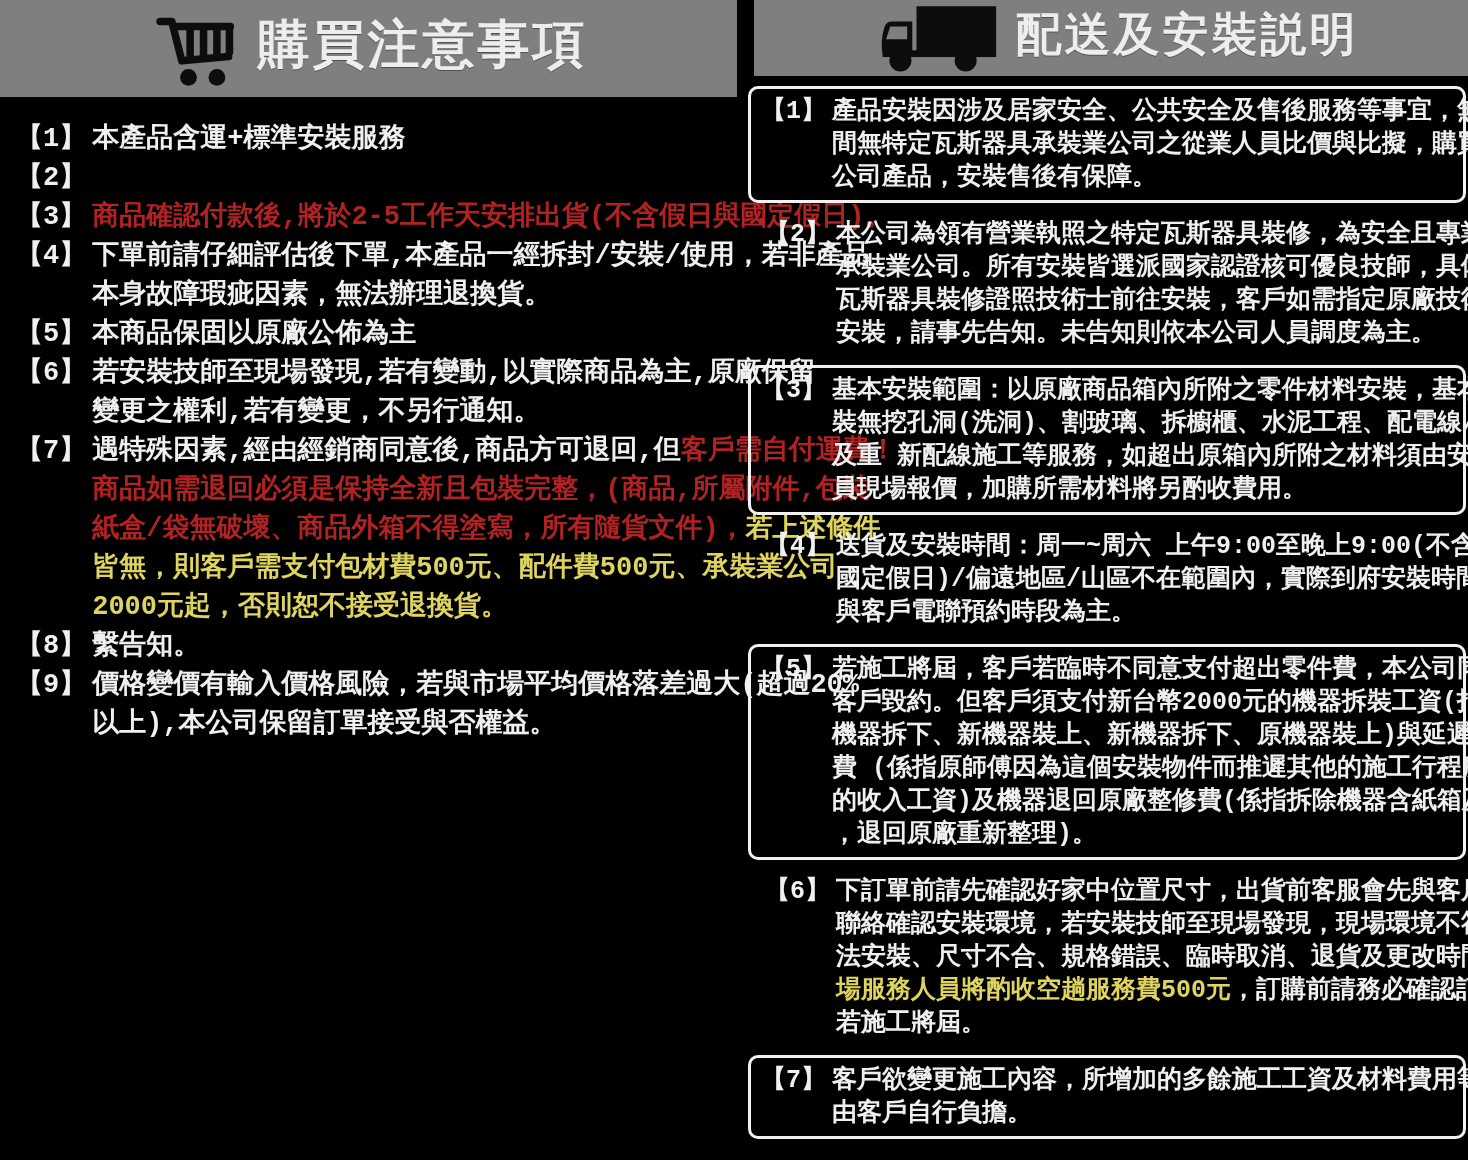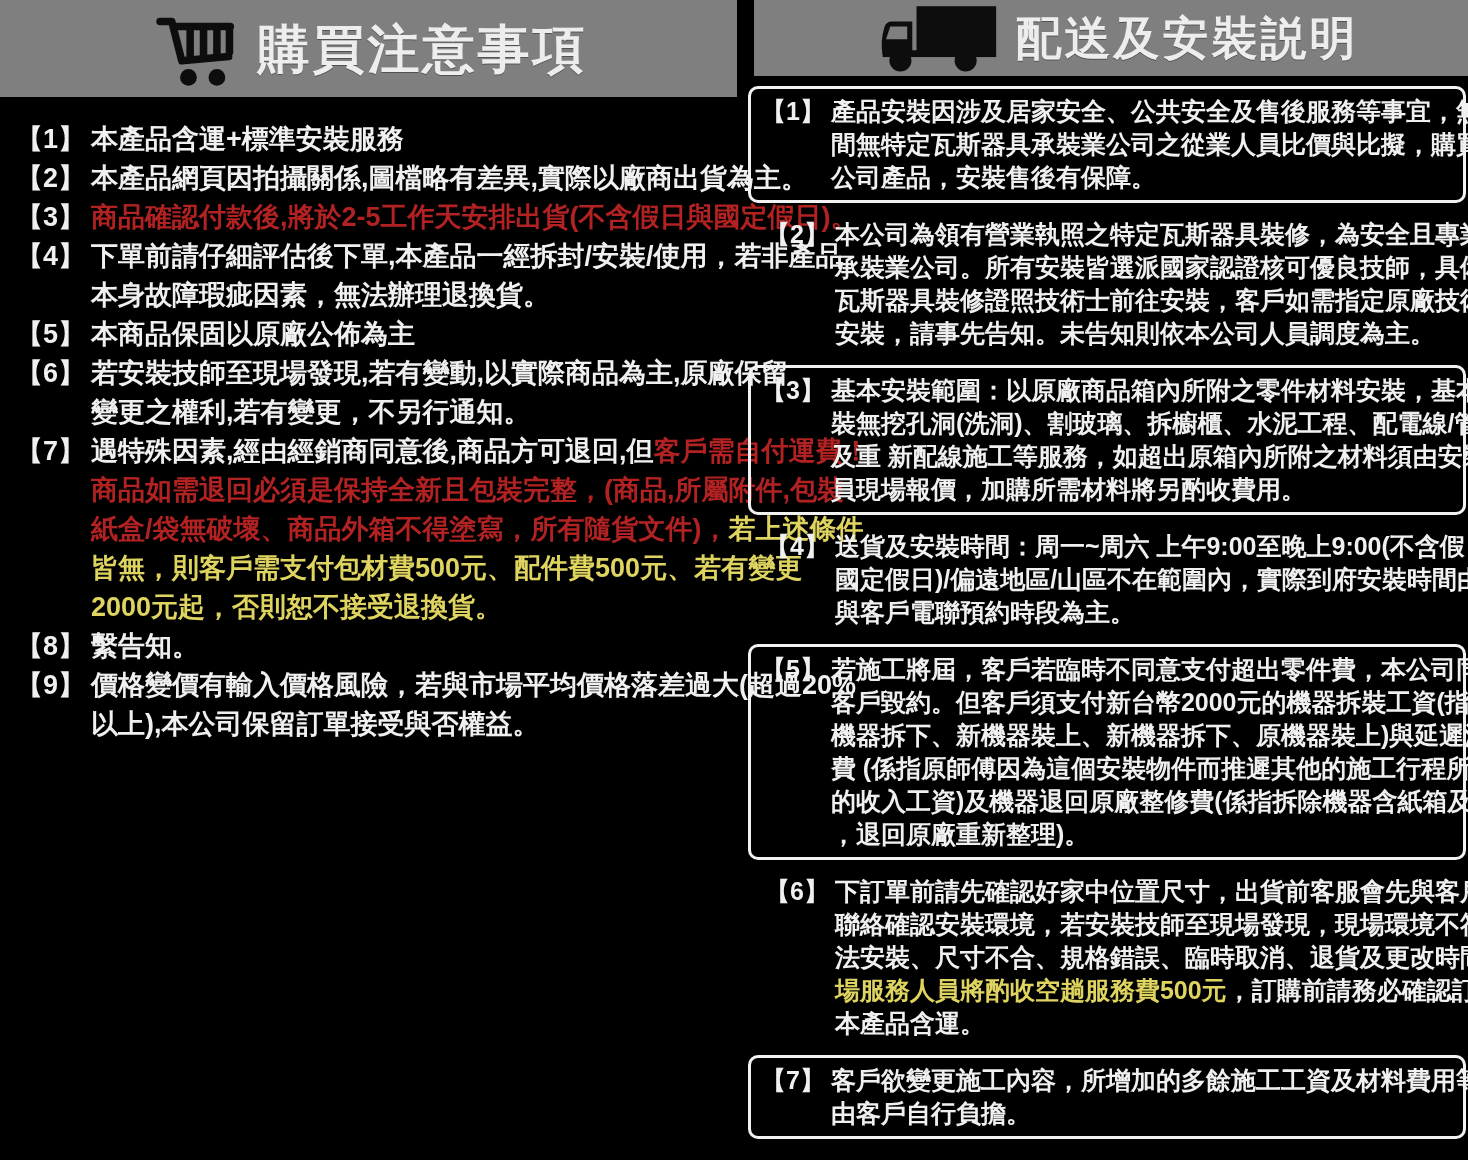--- a/index.html
+++ b/index.html
@@ -1,19 +1,19 @@
 <!DOCTYPE html>
 <html><head>
 <meta charset="utf-8">
 <style>
   html,body{margin:0;padding:0;background:#000;}
   .canvas{
     position:relative;width:1468px;height:1160px;overflow:hidden;
     background:var(--bg,#000);
-    font-family:Liberation Sans, sans-serif;font-weight:700;
+    font-family:Liberation Mono, monospace;font-weight:700;
   }
   
   .band{
     position:absolute;background:var(--band,#7f7f7f);
     display:flex;align-items:center;justify-content:center;gap:16px;
   }
   .band-left{left:0;top:8;width:737px;height:97px;}
   .band-right{left:754px;top:0;width:722px;height:76px;}
   .band-title{
     color:var(--title,#ededed);letter-spacing:3px;line-height:1;
@@ -66,23 +66,20 @@
     </div>
     <div class="list list-left" id="left-list">
         <div class="notice-item">
           <div class="item-num">【1】</div>
           <div class="item-body">
             <div class="item-line"><span class="c-white">本產品含運+標準安裝服務</span></div>
           </div>
         </div>
         <div class="notice-item">
           <div class="item-num">【2】</div>
-          <div class="item-body">
-            <div class="item-line"><span class="c-white">本產品網頁因拍攝關係,圖檔略有差異,實際以廠商出貨為主。</span></div>
-          </div>
         </div>
         <div class="notice-item">
           <div class="item-num">【3】</div>
           <div class="item-body">
             <div class="item-line"><span class="c-red">商品確認付款後,將於2-5工作天安排出貨(不含假日與國定假日)。</span></div>
           </div>
         </div>
         <div class="notice-item">
           <div class="item-num">【4】</div>
           <div class="item-body">
@@ -102,21 +99,21 @@
             <div class="item-line"><span class="c-white">若安裝技師至現場發現,若有變動,以實際商品為主,原廠保留</span></div>
             <div class="item-line"><span class="c-white">變更之權利,若有變更，不另行通知。</span></div>
           </div>
         </div>
         <div class="notice-item">
           <div class="item-num">【7】</div>
           <div class="item-body">
             <div class="item-line"><span class="c-white">遇特殊因素,經由經銷商同意後,商品方可退回,但</span><span class="c-red">客戶需自付運費！</span></div>
             <div class="item-line"><span class="c-red">商品如需退回必須是保持全新且包裝完整，(商品,所屬附件,包裝</span></div>
             <div class="item-line"><span class="c-red">紙盒/袋無破壞、商品外箱不得塗寫，所有隨貨文件)，</span><span class="c-yellow">若上述條件</span></div>
-            <div class="item-line"><span class="c-yellow">皆無，則客戶需支付包材費500元、配件費500元、若有變更</span></div>
+            <div class="item-line"><span class="c-yellow">皆無，則客戶需支付包材費500元、配件費500元、承裝業公司</span></div>
             <div class="item-line"><span class="c-yellow">2000元起，否則恕不接受退換貨。</span></div>
           </div>
         </div>
         <div class="notice-item">
           <div class="item-num">【8】</div>
           <div class="item-body">
             <div class="item-line"><span class="c-white">繫告知。</span></div>
           </div>
         </div>
         <div class="notice-item">
@@ -189,21 +186,21 @@
             <div class="item-line"><span class="c-white">，退回原廠重新整理)。</span></div>
           </div>
         </div>
         <div class="notice-item">
           <div class="item-num">【6】</div>
           <div class="item-body">
             <div class="item-line"><span class="c-white">下訂單前請先確認好家中位置尺寸，出貨前客服會先與客戶電話</span></div>
             <div class="item-line"><span class="c-white">聯絡確認安裝環境，若安裝技師至現場發現，現場環境不符，無</span></div>
             <div class="item-line"><span class="c-white">法安裝、尺寸不合、規格錯誤、臨時取消、退貨及更改時間，</span></div>
             <div class="item-line"><span class="c-yellow">場服務人員將酌收空趟服務費500元</span><span class="c-white">，訂購前請務必確認訂購商</span></div>
-            <div class="item-line"><span class="c-white">本產品含運。</span></div>
+            <div class="item-line"><span class="c-white">若施工將屆。</span></div>
           </div>
         </div>
         <div class="notice-item boxed">
           <div class="item-num">【7】</div>
           <div class="item-body">
             <div class="item-line"><span class="c-white">客戶欲變更施工內容，所增加的多餘施工工資及材料費用等須</span></div>
             <div class="item-line"><span class="c-white">由客戶自行負擔。</span></div>
           </div>
         </div>
       </div>

